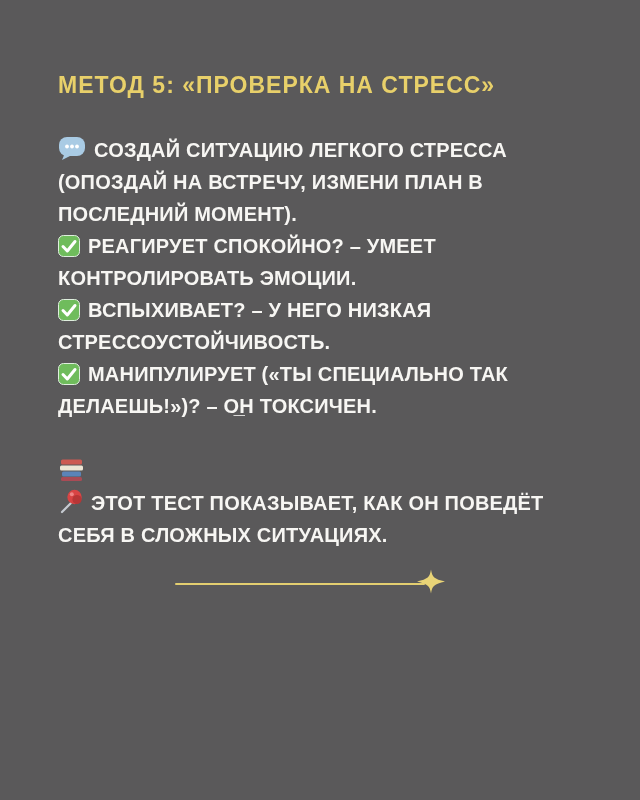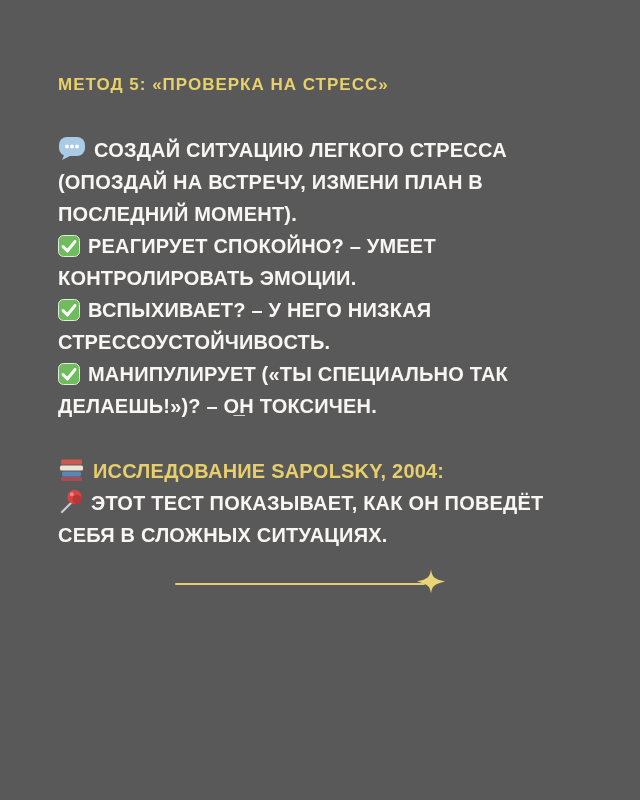--- a/index.html
+++ b/index.html
@@ -10,21 +10,21 @@
   }
   .card{
     position:relative;
     width:640px;height:800px;
     background:#5a595a;
     box-sizing:border-box;
     padding:72px 45px 0 58px;
   }
   .title{
     margin:0 0 36px 0;
-    font-size:17px;
+    font-size:23px;
     font-weight:700;
     letter-spacing:1px;
     color:#e8d06a;
     line-height:26px;
   }
   .para{
     font-size:20px;
     font-weight:700;
     color:#f7f6f3;
     letter-spacing:0.2px;
@@ -104,21 +104,21 @@
   <div class="research">
 
     <p class="para">
       <span class="icon">
         <svg width="27" height="24" viewBox="0 0 27 24">
           <rect x="3" y="1.5" width="21" height="5" rx="1.5" fill="#cc5a52"></rect>
           <rect x="2" y="7.5" width="23" height="5" rx="1.5" fill="#ece5d4"></rect>
           <rect x="4" y="13.5" width="19" height="5" rx="1.5" fill="#5b84b8"></rect>
           <rect x="3" y="19" width="21" height="4" rx="1.5" fill="#a94b55"></rect>
         </svg>
-      </span><span class="txt gold">ИССЛЕДОВАНИЕ SAPOLSKY, 2004:</span>
+      </span>
     </p>
 
 
     <p class="para">
       <span class="icon">
         <svg width="25" height="26" viewBox="0 0 25 26">
           <line x1="14" y1="14" x2="4" y2="24" stroke="#c6cbd1" stroke-width="2.2" stroke-linecap="round"></line>
           <circle cx="16.5" cy="9" r="7.2" fill="#d84444"></circle>
           <circle cx="19" cy="11.5" r="4.6" fill="#b73636"></circle>
           <circle cx="13.8" cy="6.2" r="2" fill="#ee8585"></circle>

